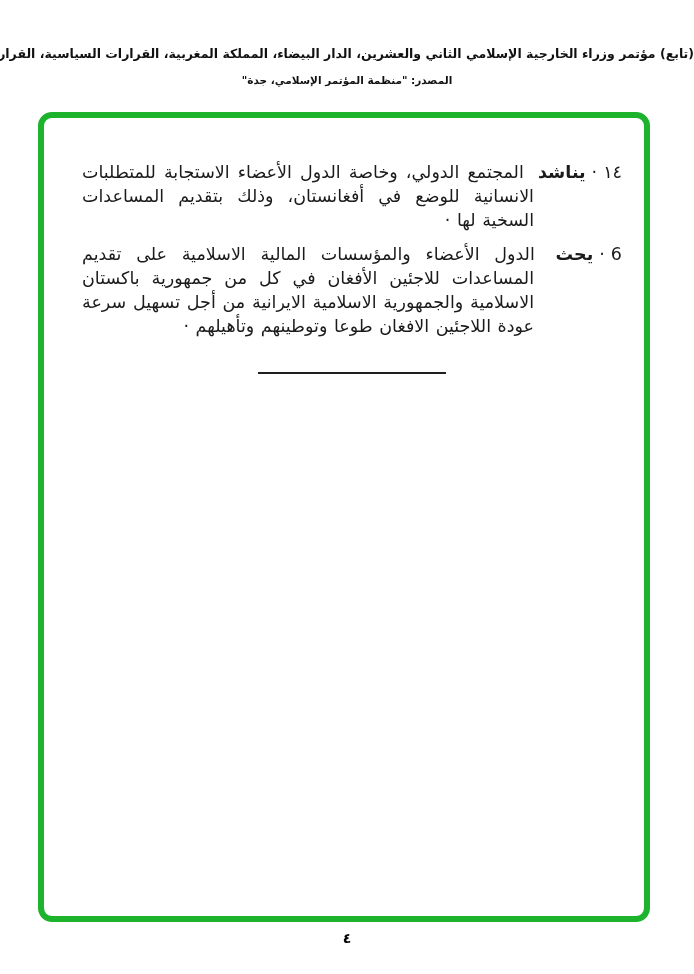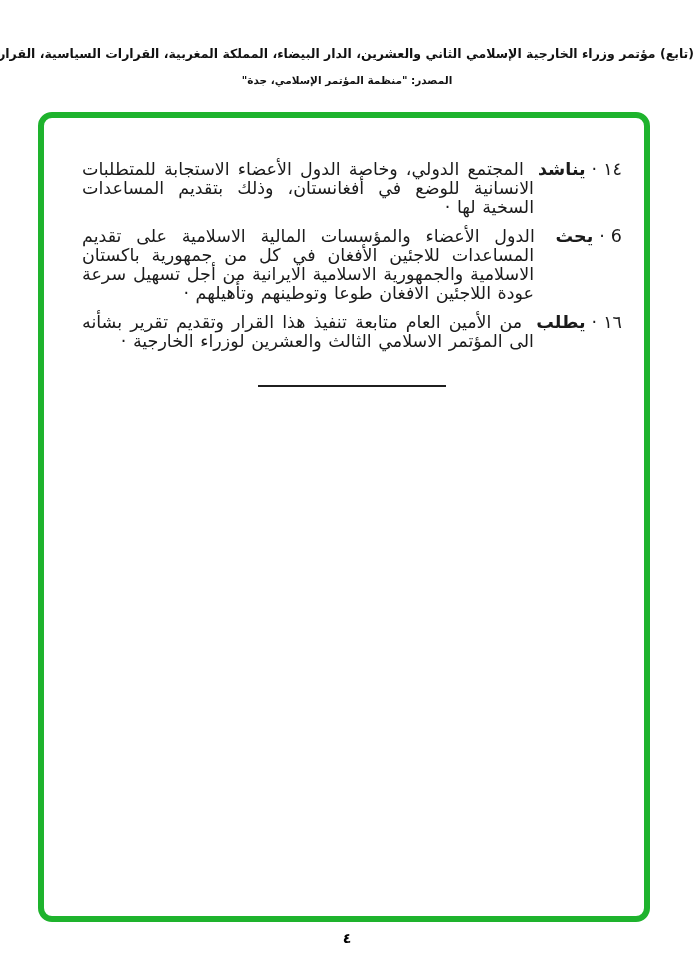--- a/index.html
+++ b/index.html
@@ -34,21 +34,21 @@
     left: 38px; top: 112px;
     width: 612px; height: 810px;
     border: 6px solid #1eb32d;
     border-radius: 14px;
     background: #ffffff;
   }
   .content {
     direction: rtl;
     padding: 42px 22px 0 38px;
     font-size: 17.5px;
-    line-height: 19px;
+    line-height: 24px;
     text-align: justify;
   }
   .para {
     padding-right: 88px;
     text-indent: -88px;
     margin-bottom: 10px;
     word-spacing: 1px;
   }
   .para-number { font-weight: normal; }
   .para-separator { margin: 0 6px; }
@@ -84,24 +84,20 @@
       <p class="para">
         <span class="para-number">١٤</span><span class="para-separator">·</span><span class="operative-verb">يناشد</span>
         <span>المجتمع الدولي، وخاصة الدول الأعضاء الاستجابة للمتطلبات الانسانية للوضع في أفغانستان، وذلك بتقديم المساعدات السخية لها ·</span>
       </p>
 
       <p class="para">
         <span class="para-number">6</span><span class="para-separator">·</span><span class="operative-verb">يحث</span>
         <span>الدول الأعضاء والمؤسسات المالية الاسلامية على تقديم المساعدات للاجئين الأفغان في كل من جمهورية باكستان الاسلامية والجمهورية الاسلامية الايرانية من أجل تسهيل سرعة عودة اللاجئين الافغان طوعا وتوطينهم وتأهيلهم ·</span>
       </p>
 
-      <p class="para">
-        <span class="para-number">١٦</span><span class="para-separator">·</span><span class="operative-verb">يطلب</span>
-        <span>من الأمين العام متابعة تنفيذ هذا القرار وتقديم تقرير بشأنه الى المؤتمر الاسلامي الثالث والعشرين لوزراء الخارجية ·</span>
-      </p>
 
       <div class="section-divider"></div>
 
     </div>
   </div>
 
   <div class="page-number">٤</div>
 
 </div>
 

